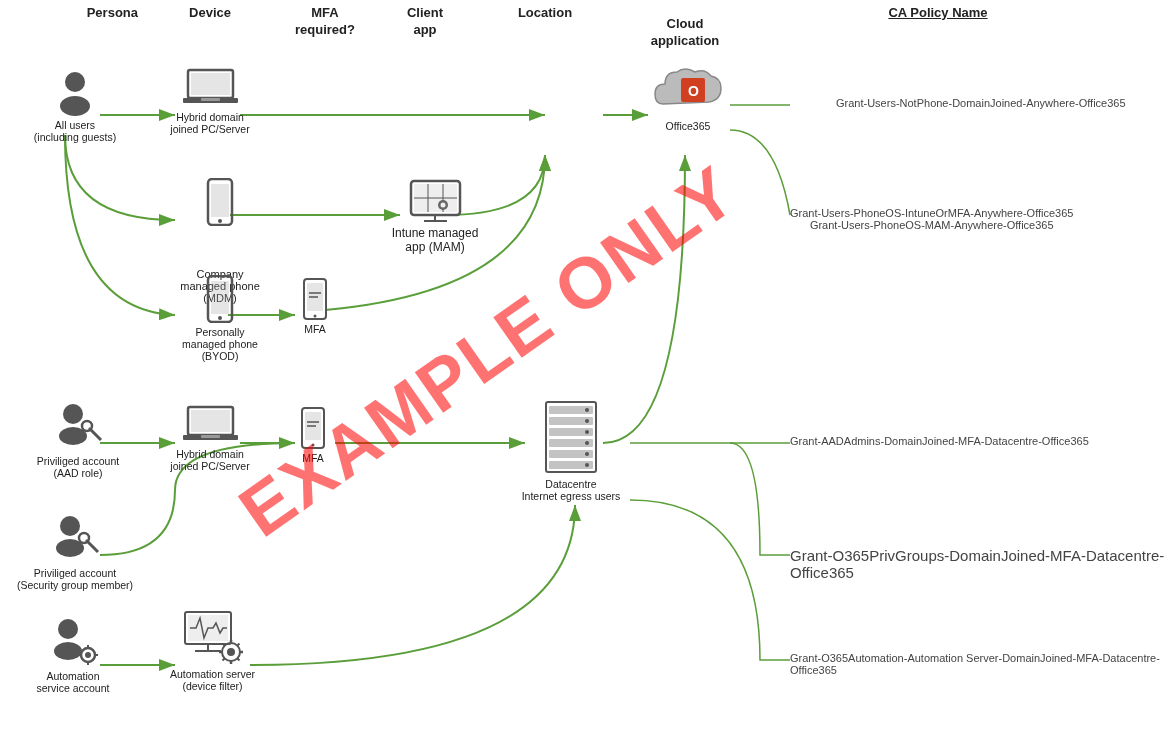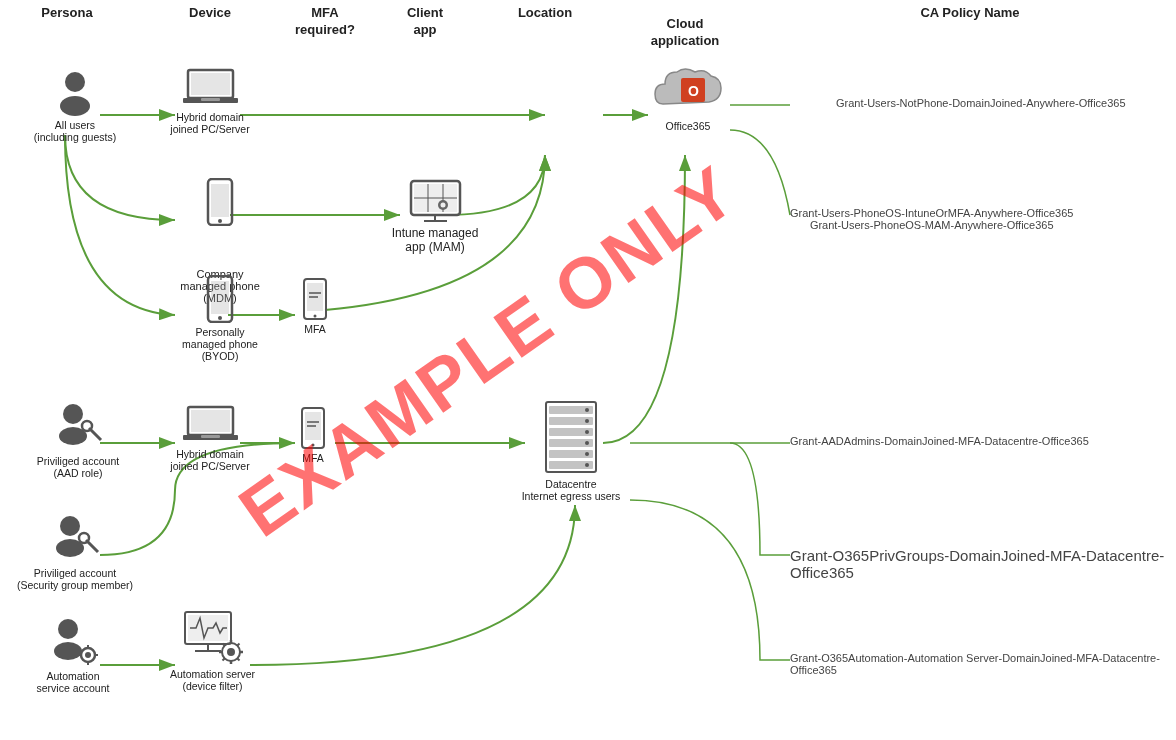--- a/index.html
+++ b/index.html
@@ -63,39 +63,39 @@
     
     .icon svg {
       display: block;
     }
   </style>
 </head>
 <body>
 
 <div class="diagram-container">
 
-  <div class="col-header" style="left:2px; width:130px; top:5px;">
+  <div class="col-header" style="left:8px; width:130px; top:5px;text-align:right;">
     <span>Persona</span>
   </div>
   <div class="col-header" style="left:155px; width:110px; top:5px;">
     <span>Device</span>
   </div>
   <div class="col-header" style="left:285px; width:80px; top:5px;">
     MFA<br>required?
   </div>
   <div class="col-header" style="left:375px; width:100px; top:5px;">
     Client<br>app
   </div>
   <div class="col-header" style="left:490px; width:110px; top:5px;">
     <span>Location</span>
   </div>
   <div class="col-header" style="left:630px; width:110px; top:16px;">
     Cloud<br>application
   </div>
-  <div class="col-header" style="left:780px; width:380px; top:5px;">
+  <div class="col-header" style="left:748px; width:380px; top:5px;text-decoration:underline;">
     <span>CA Policy Name</span>
   </div>
 
   <svg class="diagram-svg">
     <defs>
       <marker id="arrowhead" markerWidth="8" markerHeight="6" refX="8" refY="3" orient="auto">
         <polygon points="0 0, 8 3, 0 6" fill="#5a9e3a"></polygon>
       </marker>
     </defs>
 

